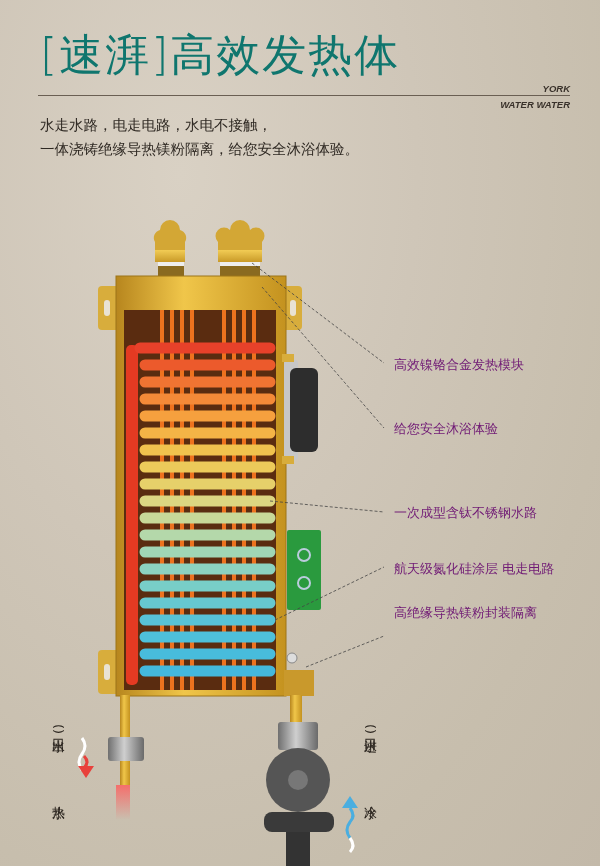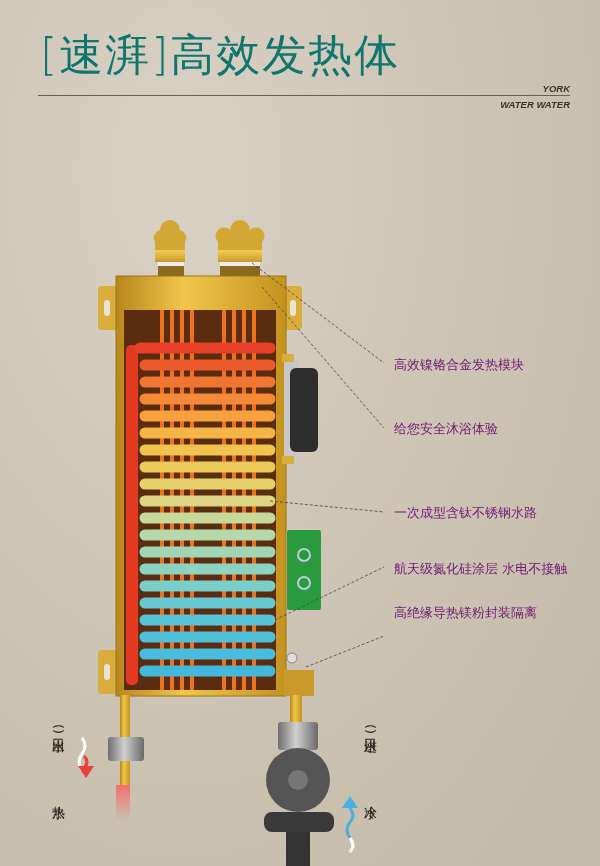--- a/index.html
+++ b/index.html
@@ -19,20 +19,22 @@
 <body>
 
 <div class="title">[速湃]高效发热体</div>
 <div class="brand">
   <div>YORK</div>
   <div>WATER WATER</div>
 </div>
 <div class="rule"></div>
 
 <div class="intro">
+  <div>水走水路，电走电路，水电不接触，</div>
+  <div>一体浇铸绝缘导热镁粉隔离，给您安全沐浴体验。</div>
 </div>
 
 <svg width="600" height="866">
   <defs>
     <linearGradient id="gold" x1="0" x2="1">
       <stop offset="0" stop-color="#b7861e"></stop>
         <stop offset="0.4" stop-color="#f0c64a"></stop>
         <stop offset="1" stop-color="#c4921f"></stop>
     </linearGradient>
     <linearGradient id="goldV" x1="0" y1="0" x2="0" y2="1">
@@ -144,19 +146,19 @@
     <line x1="262" y1="287" x2="384" y2="428"></line>
     <line x1="270" y1="501" x2="384" y2="512"></line>
     <line x1="275" y1="620" x2="384" y2="567"></line>
     <line x1="306" y1="667" x2="384" y2="636"></line>
   </g>
 </svg>
 
 <div class="label" style="top:356px">高效镍铬合金发热模块</div>
 <div class="label" style="top:420px">给您安全沐浴体验</div>
 <div class="label" style="top:504px">一次成型含钛不锈钢水路</div>
-<div class="label" style="top:560px">航天级氮化硅涂层 水电不接触</div>
+<div class="label" style="top:560px">航天级氮化硅涂层 电走电路</div>
 <div class="label" style="top:604px">高绝缘导热镁粉封装隔离</div>
 
 <div class="vlabel" style="left:50px;top:724px">(出水口)</div>
 <div class="vlabel" style="left:50px;top:796px">热水</div>
 <div class="vlabel" style="left:362px;top:724px">(进水口)</div>
 <div class="vlabel" style="left:362px;top:796px">冷水</div>
 
 </body></html>

